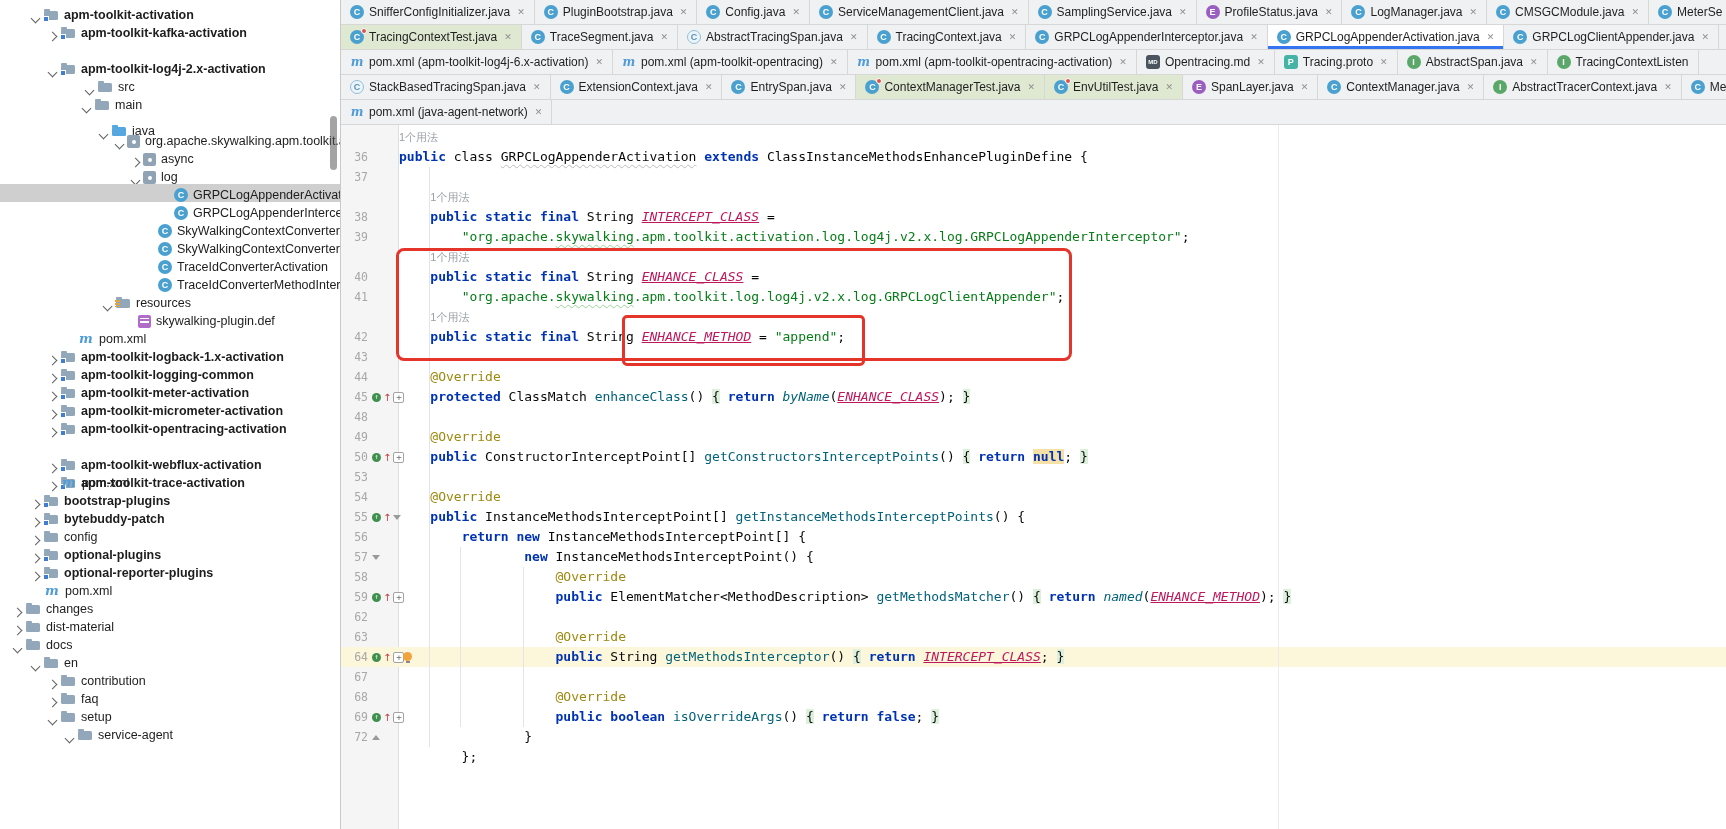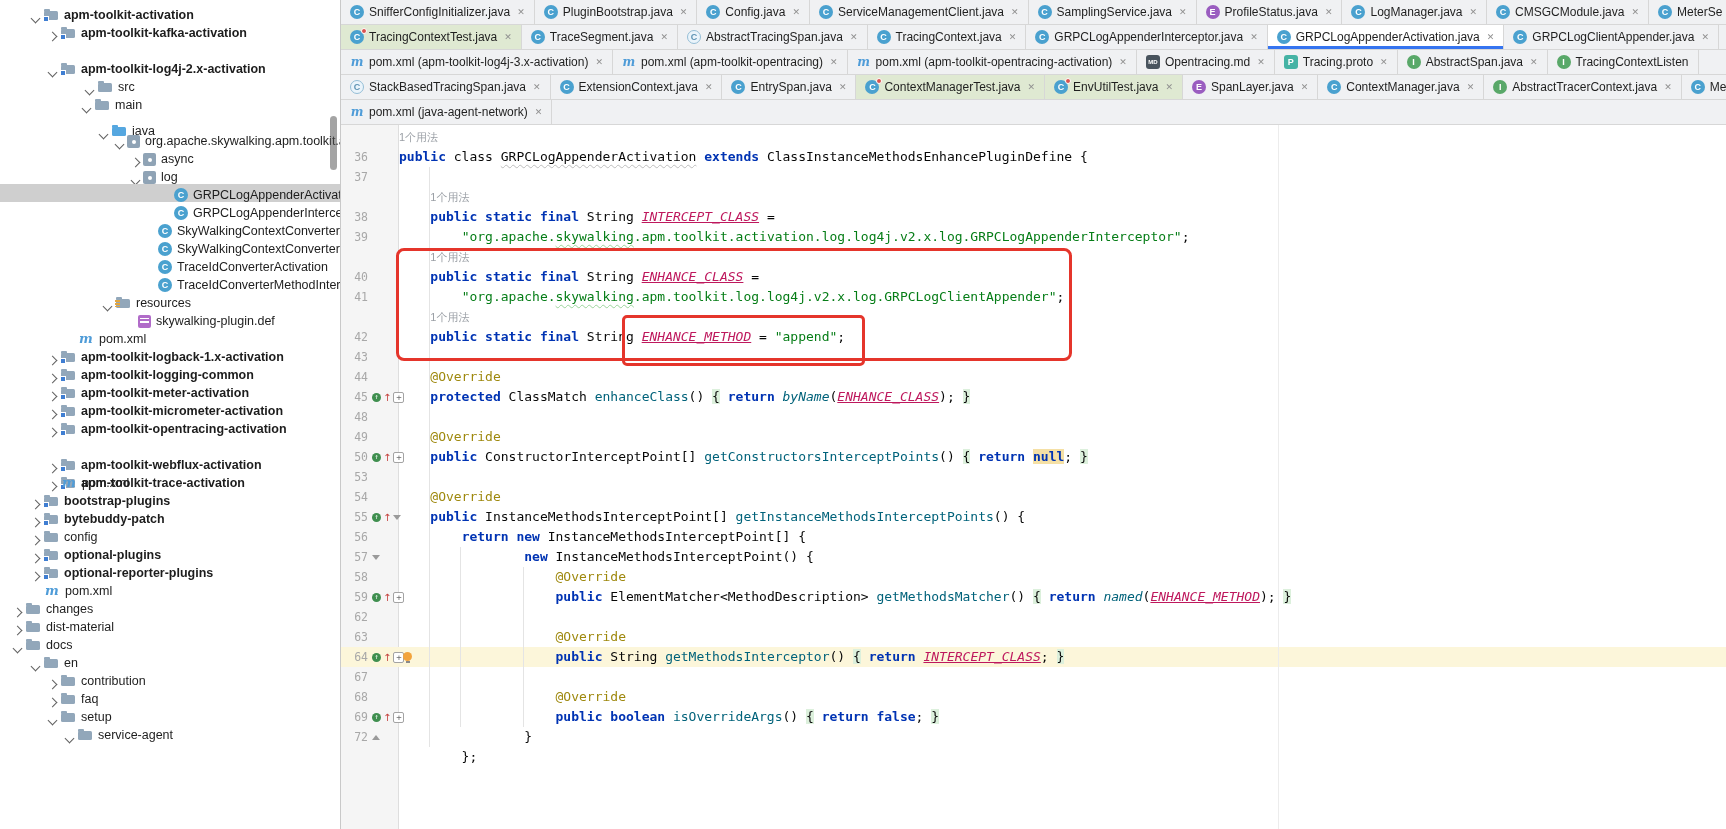--- a/index.html
+++ b/index.html
@@ -539,21 +539,21 @@
         </div>
         <div class="tab">
           <span class="fi fi-class">C</span>
           <span class="tlabel">GRPCLogClientAppender.java</span>
           <span class="tclose">✕</span>
         </div>
       </div>
       <div class="trow">
         <div class="tab">
           <span class="fi fi-maven">m</span>
-          <span class="tlabel">pom.xml (apm-toolkit-log4j-3.x-activation)</span>
+          <span class="tlabel">pom.xml (apm-toolkit-log4j-6.x-activation)</span>
           <span class="tclose">✕</span>
         </div>
         <div class="tab">
           <span class="fi fi-maven">m</span>
           <span class="tlabel">pom.xml (apm-toolkit-opentracing)</span>
           <span class="tclose">✕</span>
         </div>
         <div class="tab">
           <span class="fi fi-maven">m</span>
           <span class="tlabel">pom.xml (apm-toolkit-opentracing-activation)</span>

